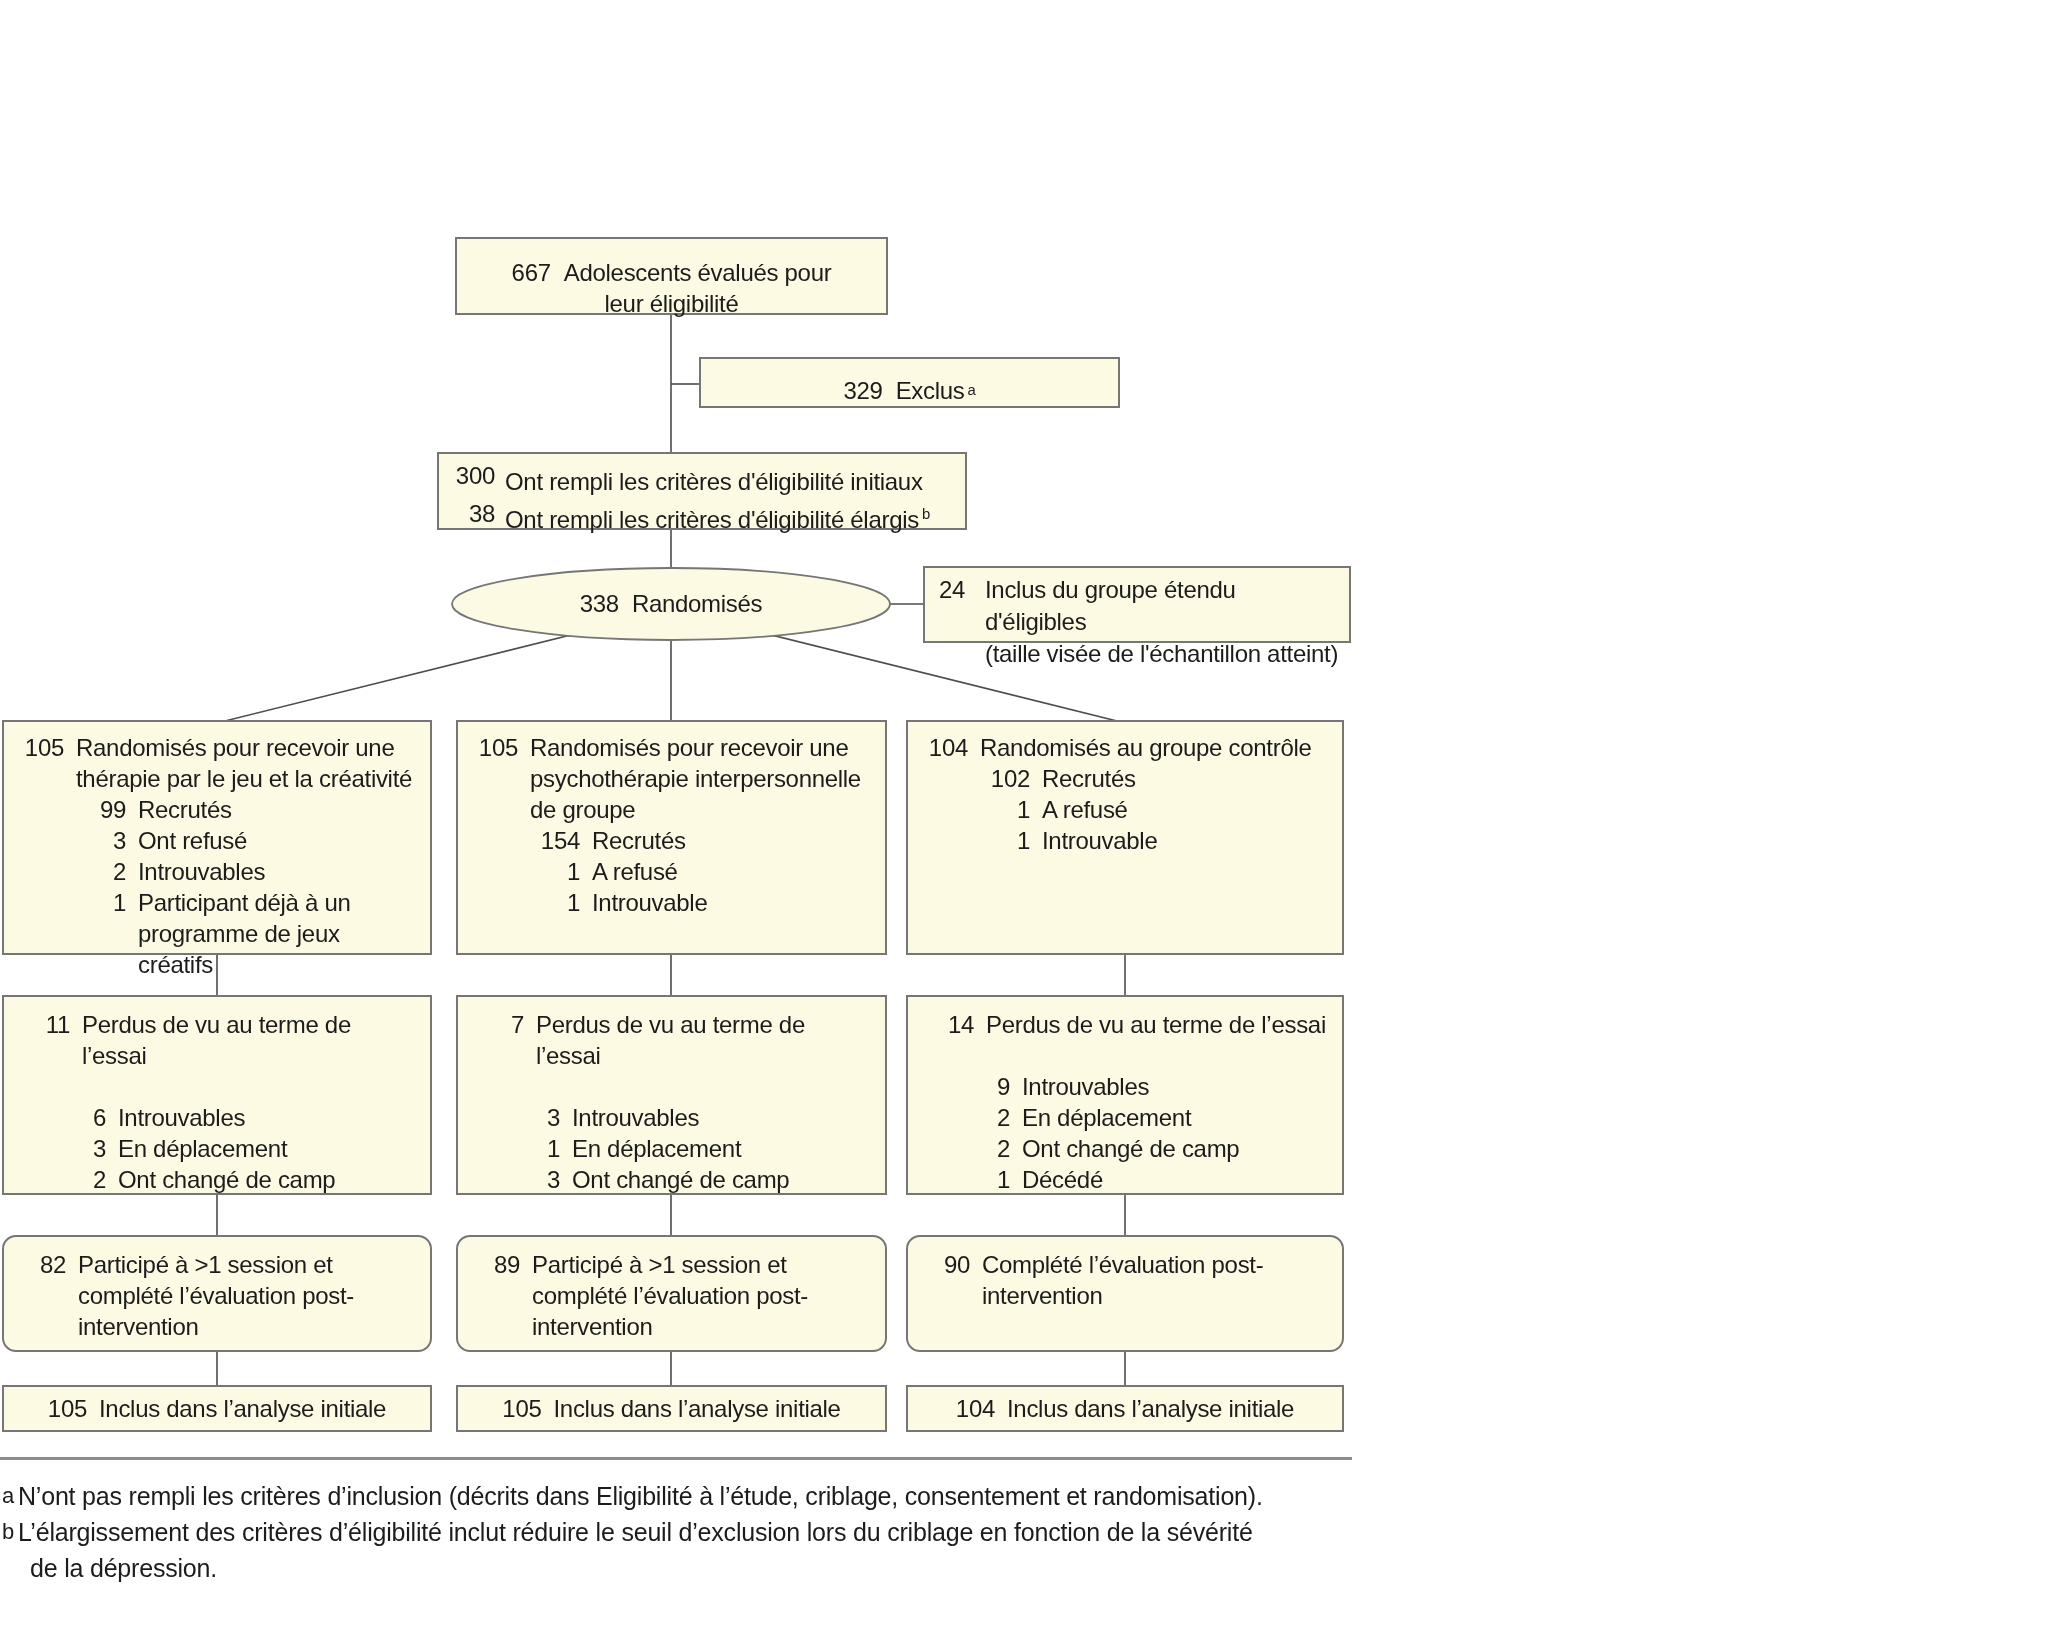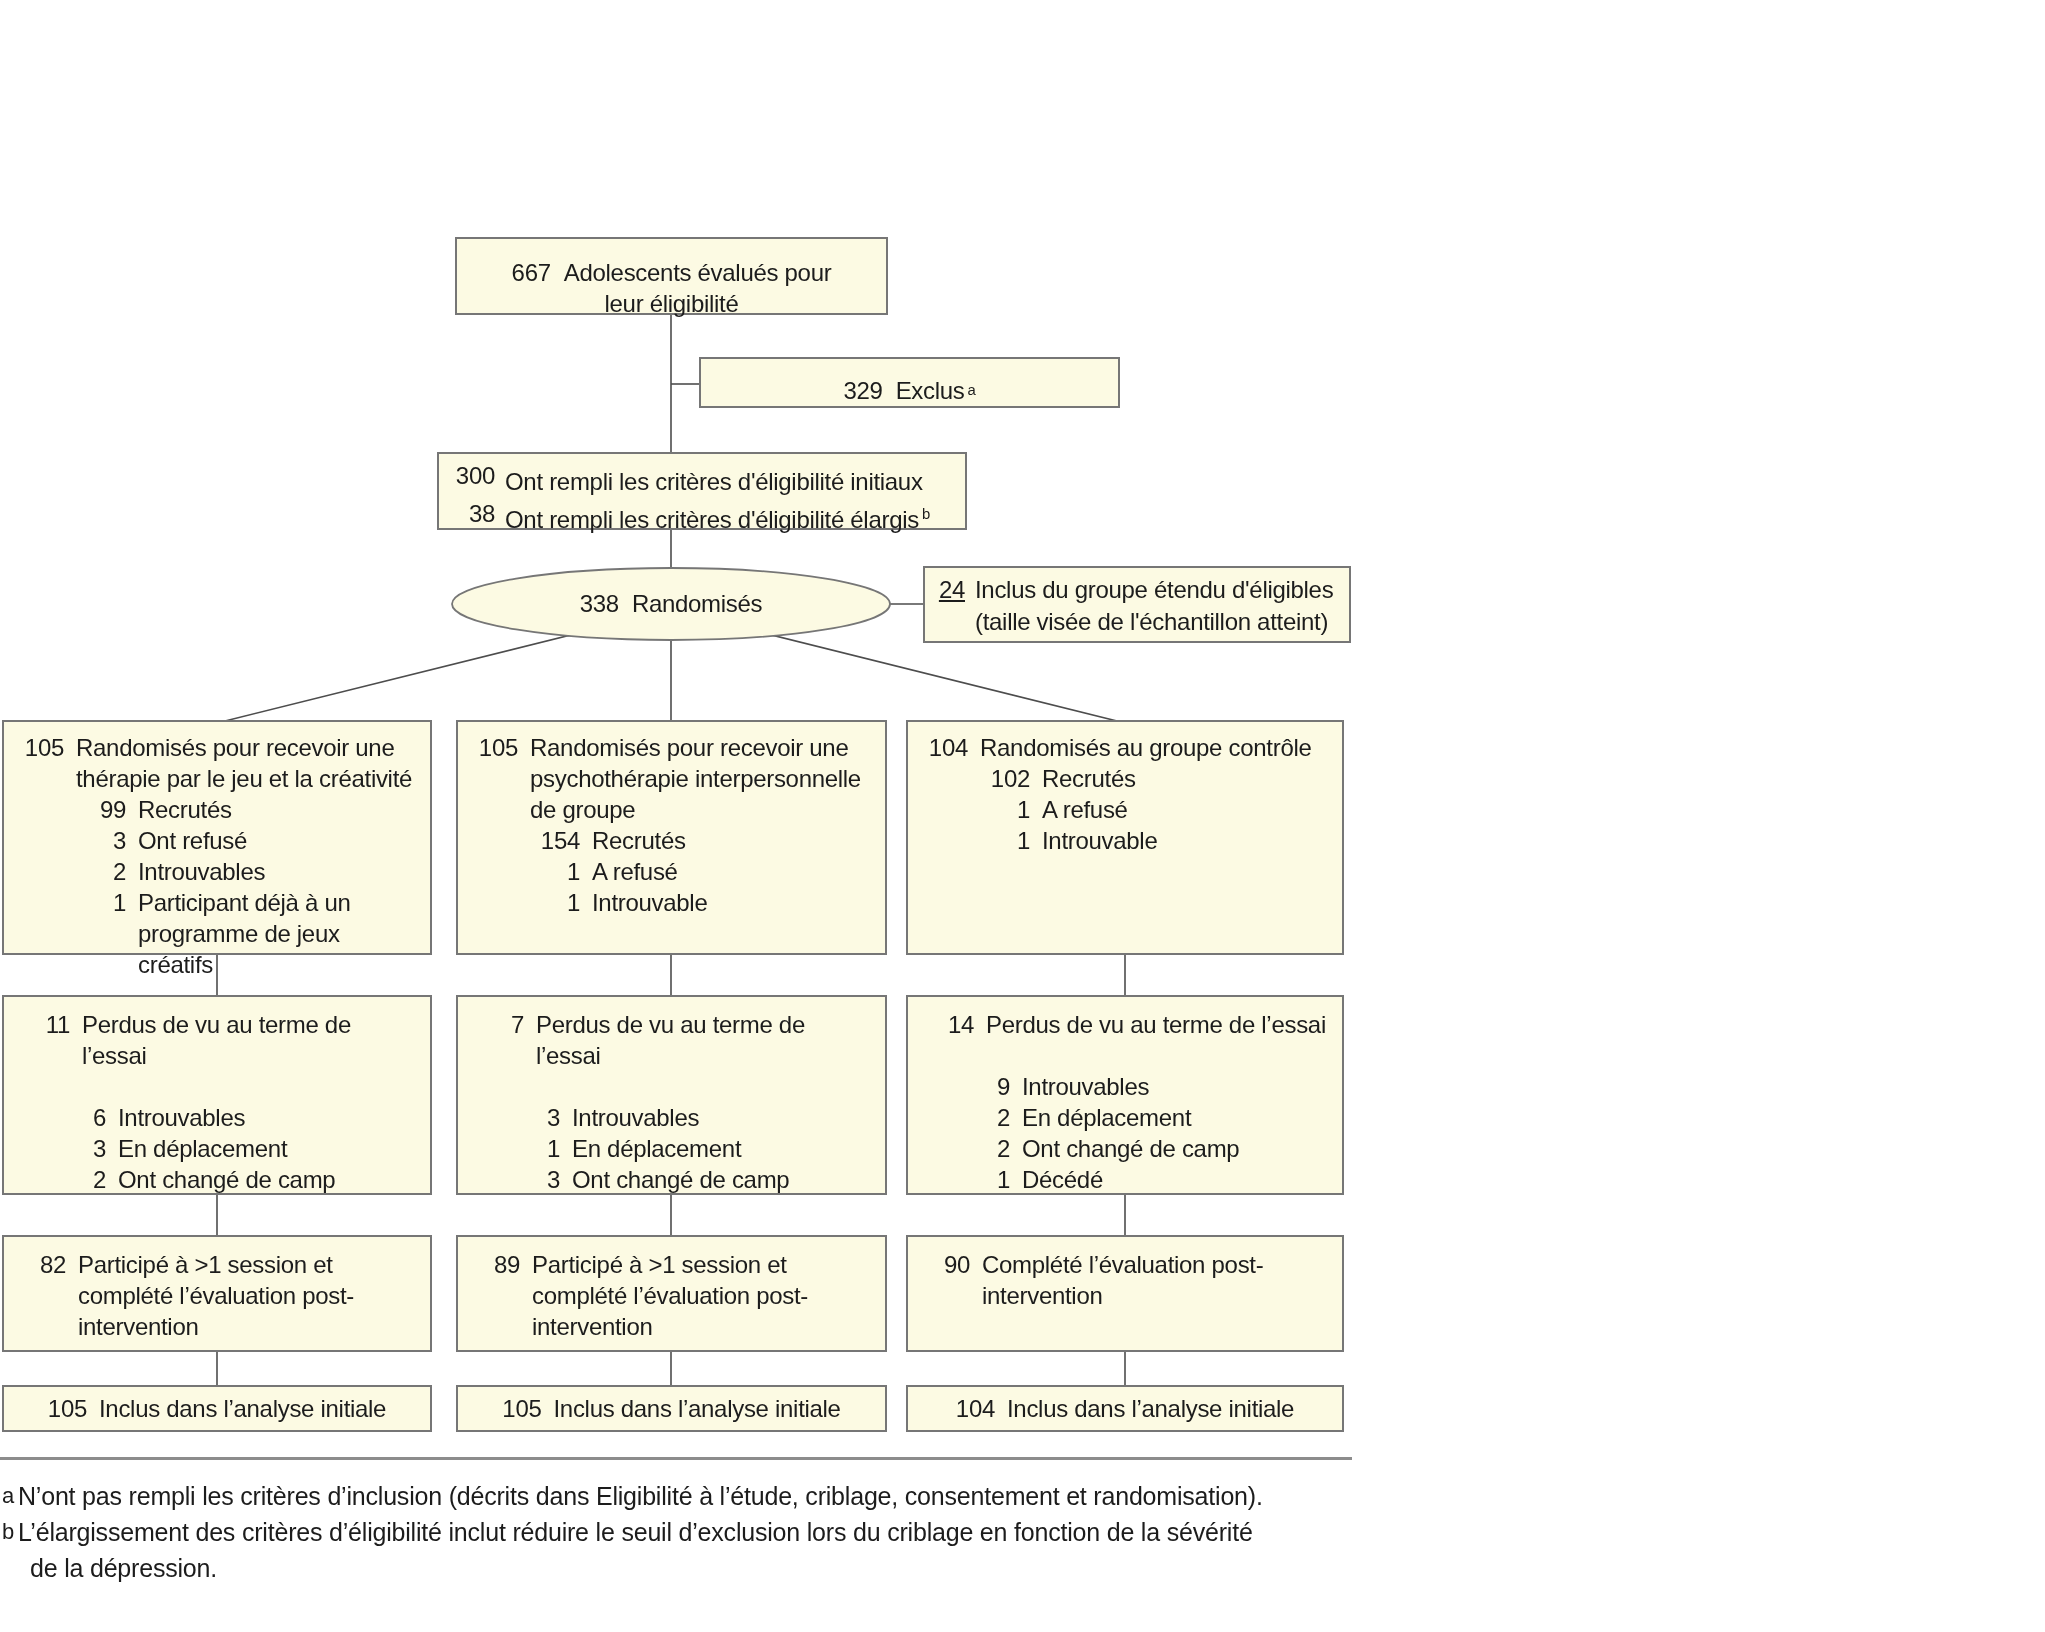--- a/index.html
+++ b/index.html
@@ -41,40 +41,40 @@
   #box-eligible .num{width:46px;margin-right:10px;}
   #box-eligible .row{line-height:32px;}
 
   
   #randomized-label{position:absolute;left:453px;top:568px;width:436px;height:72px;
     display:flex;align-items:center;justify-content:center;font-size:24px;letter-spacing:-0.3px;}
   #randomized-label .n{margin-right:13px;}
 
   
   #box-excluded-extended{left:923px;top:566px;width:428px;height:77px;padding:6px 6px 0 10px;}
-  #box-excluded-extended .num{width:30px;margin-right:10px;text-decoration:underline;}
+  #box-excluded-extended .num{width:30px;margin-right:20px;}
   #box-excluded-extended .row{line-height:32px;}
 
   
   .colA{left:2px;width:430px;}
   .colB{left:456px;width:431px;}
   .colC{left:906px;width:438px;}
 
   .alloc{top:720px;height:235px;padding:10px 10px 0 10px;}
   .alloc .r0 .num{width:50px;}
   .alloc .r1{padding-left:70px;}
   .alloc .r1 .num{width:42px;}
 
   .lost{top:995px;height:200px;padding:12px 10px 0 10px;}
   .lost .r0 .num{width:56px;}
   .lost-subs{margin-top:31px;}
   .lost .r1{padding-left:52px;}
   .lost .r1 .num{width:40px;}
 
-  .compl{top:1235px;height:117px;padding:12px 10px 0 10px;}
+  .compl{top:1235px;height:117px;padding:12px 10px 0 10px;border-radius:14px;}
   .compl .r0 .num{width:52px;}
 
   .anal{top:1385px;height:47px;display:flex;align-items:center;justify-content:center;}
   .anal .num{margin-right:12px;}
 
   
   #footnote-divider{position:absolute;left:0;top:1457px;width:1352px;height:3px;background:#8c8c8c;}
   #footnotes{position:absolute;left:2px;top:1478px;width:1348px;font-size:25px;line-height:36px;letter-spacing:-0.2px;}
   .fn{display:flex;align-items:flex-start;}
   .fn .marker{flex:none;width:16px;font-size:22px;line-height:36px;}

